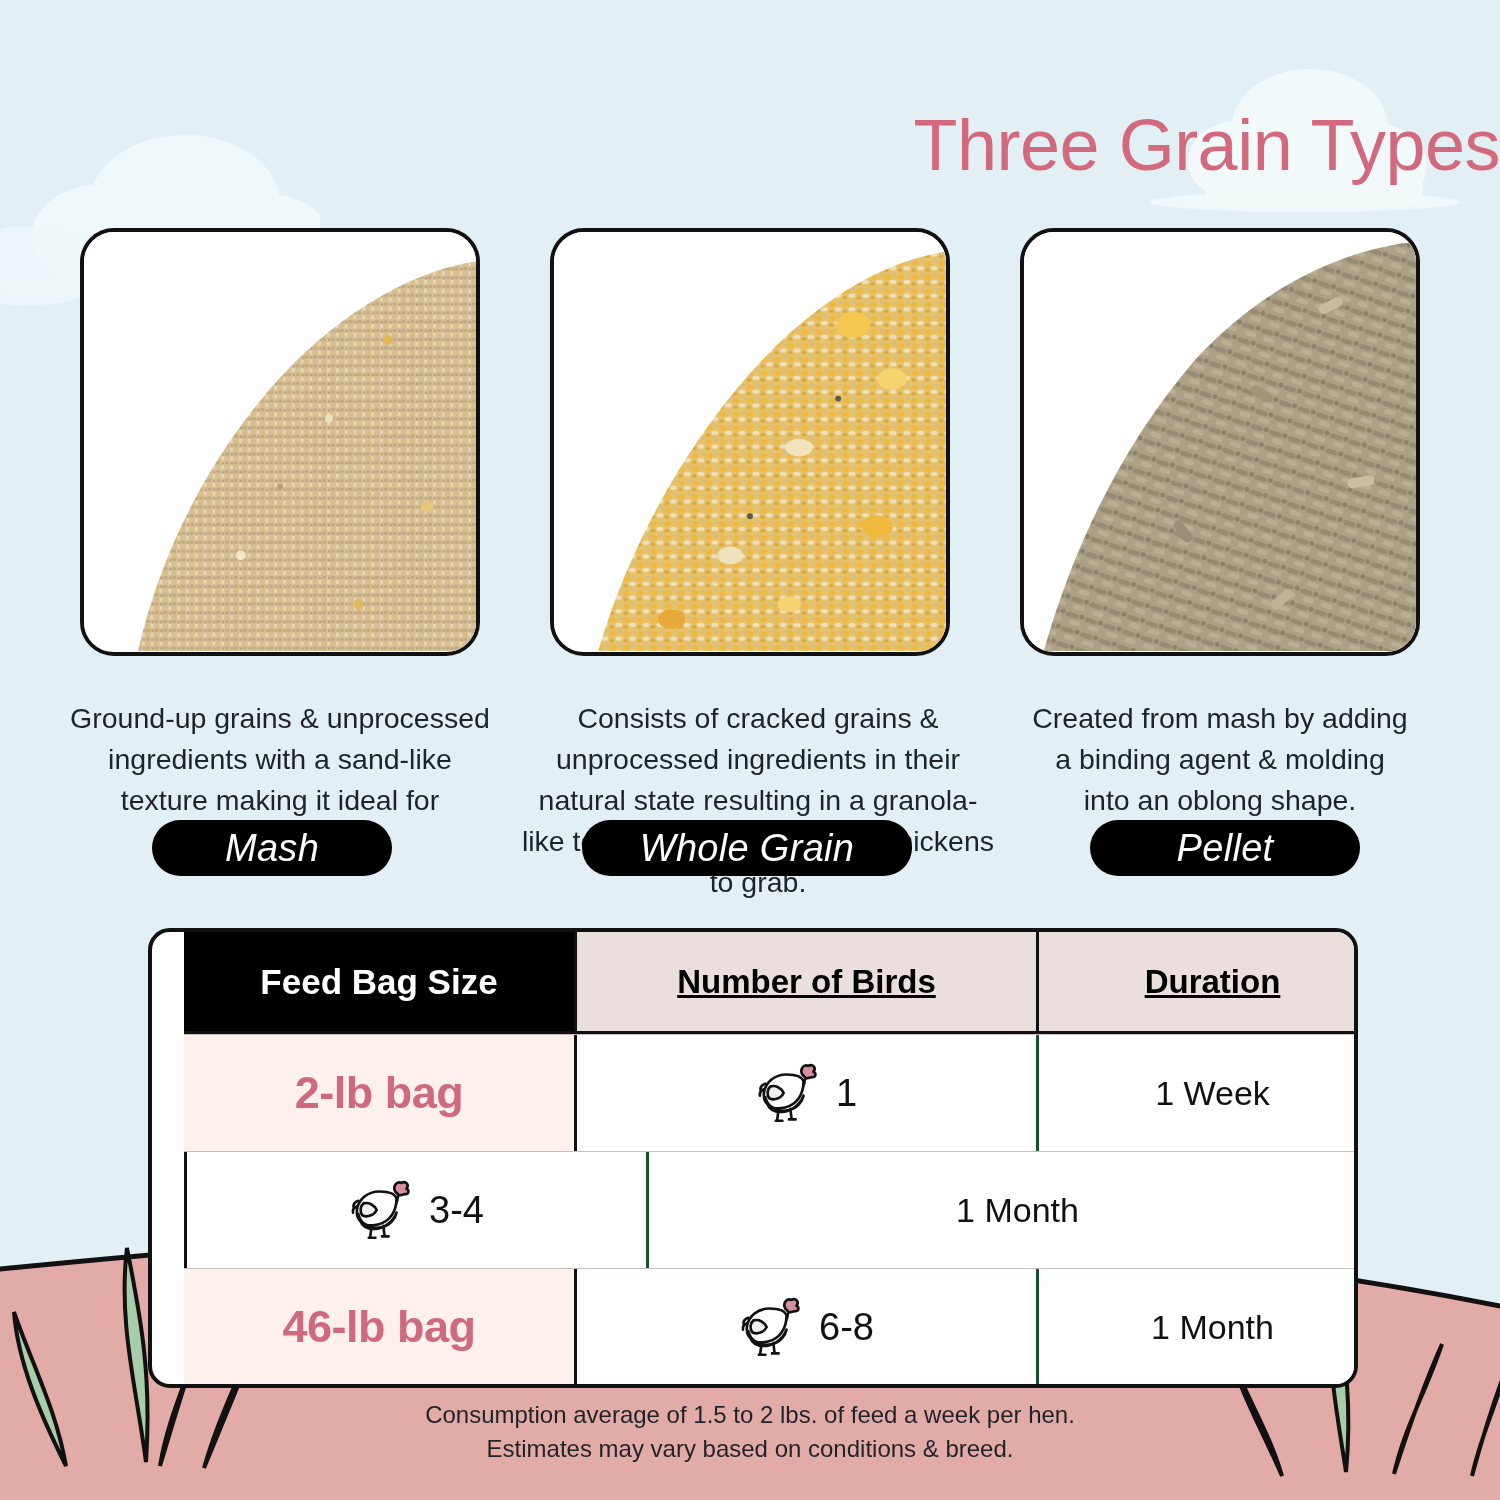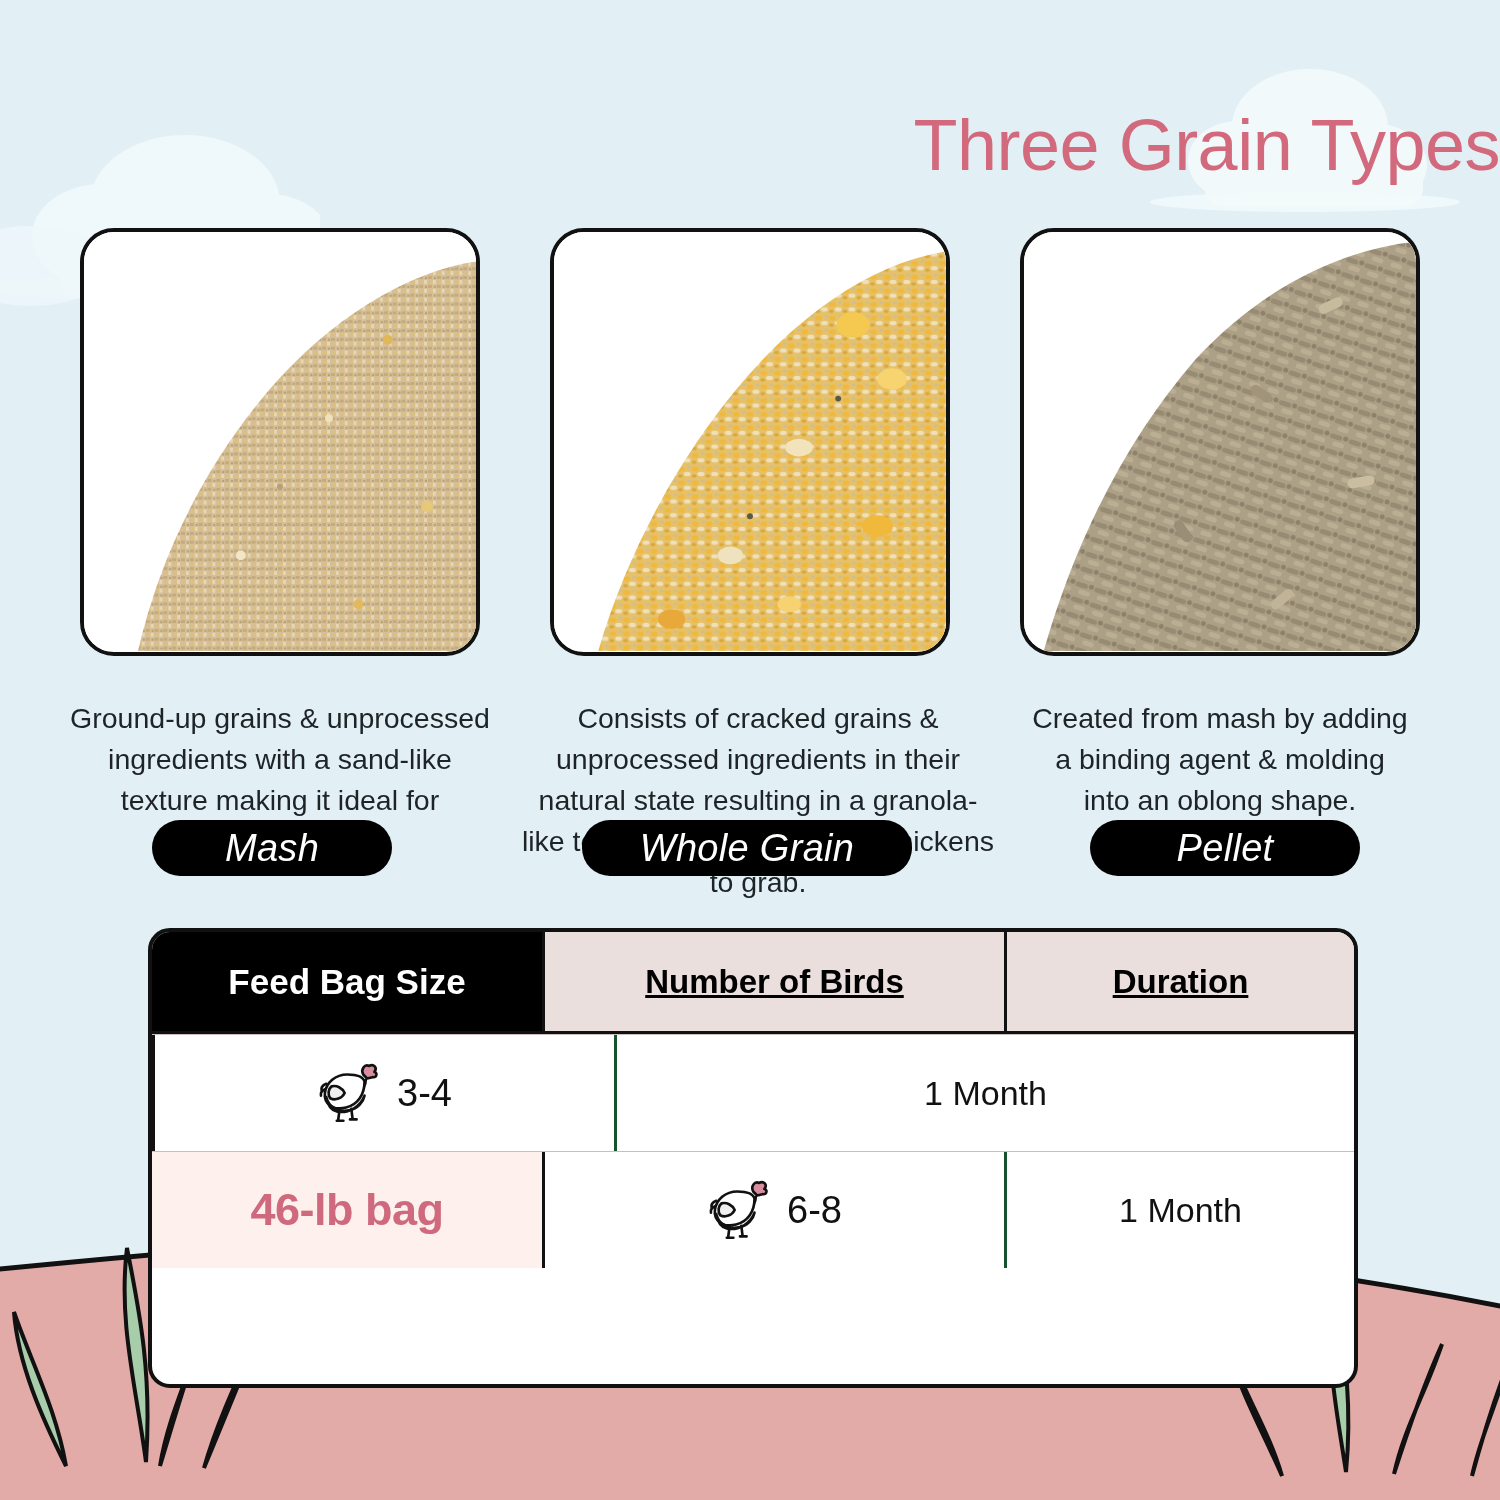--- a/index.html
+++ b/index.html
@@ -87,21 +87,21 @@
   #table {
     position: absolute;
     left: 148px; top: 928px;
     width: 1210px; height: 460px;
     border: 4px solid #111;
     border-radius: 22px;
     overflow: hidden;
     background: #fff;
     z-index: 6;
   }
-  .trow { display: flex; width: 100%; }
+  .trow { display: flex; width: 100%; margin-left: 32px; }
   .thead { height: 102px; }
   .tbody-row { height: 117px; border-top: 1px solid #c9bdbd; }
 
   .c1 { width: 390px; flex: 0 0 390px; display:flex; align-items:center; justify-content:center; }
   .c2 { width: 462px; flex: 0 0 462px; display:flex; align-items:center; justify-content:center; border-left: 3px solid #111; }
   .c3 { flex: 1 1 auto; display:flex; align-items:center; justify-content:center; border-left: 3px solid #14532d; }
 
   .thead .c1 { background: #000; color: #fff; font-weight: bold; font-size: 35px; }
   .thead .c2, .thead .c3 { background: #ebdfdd; color: #000; font-weight: bold; font-size: 33px; border-left-color: #111; text-decoration: underline; }
   .thead { border-bottom: 3px solid #111; }
@@ -273,20 +273,41 @@
   <p class="desc desc-3">Created from mash by adding a binding agent &amp; molding into an oblong shape.</p>
 
   <div id="table">
 
     <div class="trow thead">
       <div class="c1">Feed Bag Size</div>
       <div class="c2">Number of Birds</div>
       <div class="c3">Duration</div>
     </div>
 
+    <div class="trow tbody-row">
+      <div class="c1">2-lb bag</div>
+      <div class="c2">
+        <span class="birdcell">
+          <svg width="66" height="66" viewBox="0 0 100 100">
+            <g stroke="#111" stroke-width="4" stroke-linejoin="round" stroke-linecap="round">
+              <path d="M70,22 C66,14 72,6 79,9 C86,5 92,12 87,18 C92,19 91,27 84,26 L76,28 Z" fill="#d98ea0"></path>
+              <path d="M74,30 C74,40 68,46 60,50 L72,36 Z" fill="#e8a26a"></path>
+              <path d="M72,33 C72,52 62,68 44,72 C24,77 10,66 12,50 C14,34 28,22 46,22 C58,22 70,25 72,33 Z" fill="#ffffff"></path>
+              <path d="M14,56 C18,72 32,80 50,76 C62,73 70,64 72,54 C66,70 48,82 30,78 C22,76 16,68 14,56 Z" fill="#d4d4d4"></path>
+              <path d="M22,40 C30,38 38,42 42,50 C38,58 28,62 20,58 C16,52 17,44 22,40 Z" fill="#f0f0f0"></path>
+              <path d="M14,36 C9,38 6,42 7,46 M13,44 C8,46 5,50 6,54" fill="none"></path>
+              <path d="M34,76 L32,92 M30,92 L40,92" fill="none"></path>
+              <path d="M52,74 L54,90 M50,90 L60,90" fill="none"></path>
+            </g>
+          </svg>
+          <span class="count">1</span>
+        </span>
+      </div>
+      <div class="c3">1 Week</div>
+    </div>
 
     <div class="trow tbody-row">
       <div class="c2">
         <span class="birdcell">
           <svg width="66" height="66" viewBox="0 0 100 100">
             <g stroke="#111" stroke-width="4" stroke-linejoin="round" stroke-linecap="round">
               <path d="M70,22 C66,14 72,6 79,9 C86,5 92,12 87,18 C92,19 91,27 84,26 L76,28 Z" fill="#d98ea0"></path>
               <path d="M74,30 C74,40 68,46 60,50 L72,36 Z" fill="#e8a26a"></path>
               <path d="M72,33 C72,52 62,68 44,72 C24,77 10,66 12,50 C14,34 28,22 46,22 C58,22 70,25 72,33 Z" fill="#ffffff"></path>
               <path d="M14,56 C18,72 32,80 50,76 C62,73 70,64 72,54 C66,70 48,82 30,78 C22,76 16,68 14,56 Z" fill="#d4d4d4"></path>
@@ -319,14 +340,18 @@
             </g>
           </svg>
           <span class="count">6-8</span>
         </span>
       </div>
       <div class="c3">1 Month</div>
     </div>
 
   </div>
 
+  <div id="footnote">
+    <div>Consumption average of 1.5 to 2 lbs. of feed a week per hen.</div>
+    <div>Estimates may vary based on conditions &amp; breed.</div>
+  </div>
 
 </div>
 
 </body></html>

